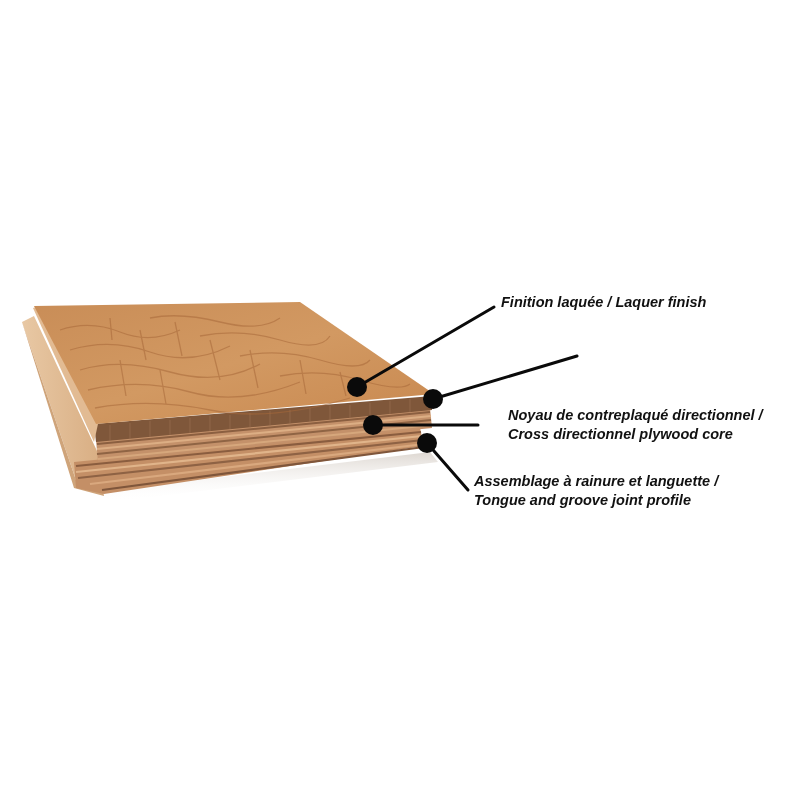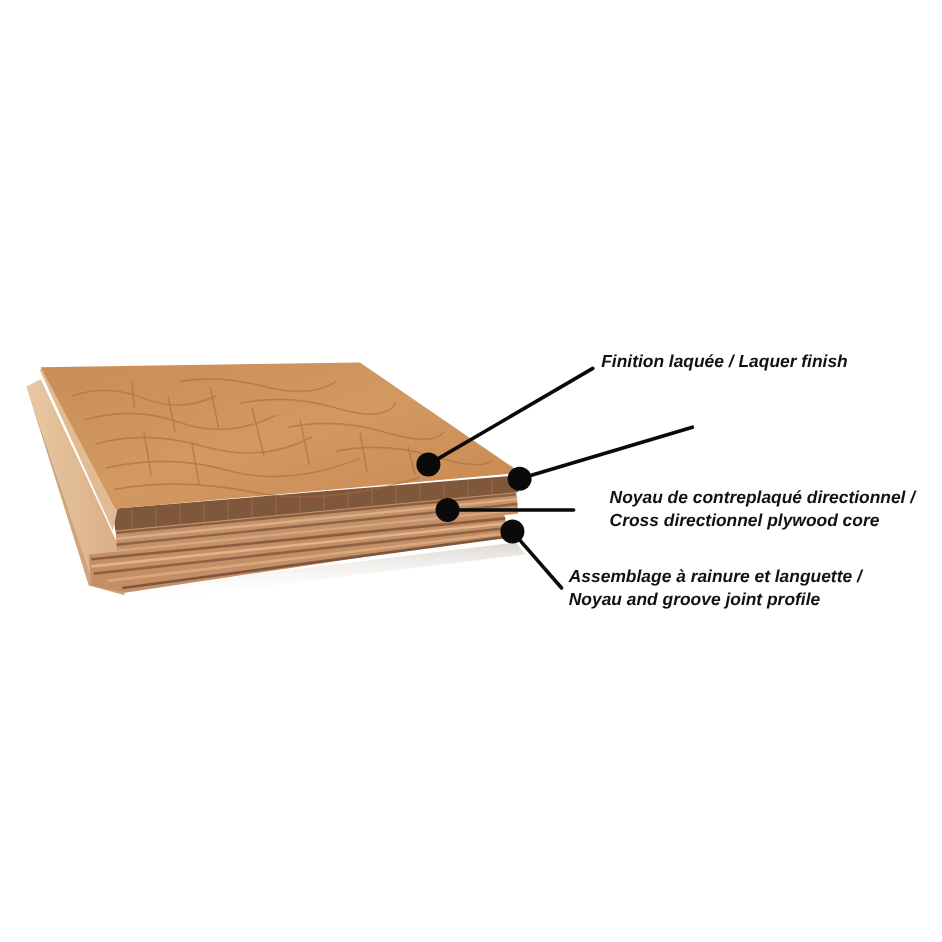--- a/index.html
+++ b/index.html
@@ -118,15 +118,15 @@
   </div>
 
 
   <div class="label" style="left:484px; top:406px;margin-left:24px;">
     <div>Noyau de contreplaqué directionnel /</div>
     <div>Cross directionnel plywood core</div>
   </div>
 
   <div class="label" style="left:474px; top:472px;font-style:italic;">
     <div>Assemblage à rainure et languette /</div>
-    <div>Noyau and groove joint profile</div>
+    <div>Tongue and groove joint profile</div>
   </div>
 </div>
 
 </body></html>

